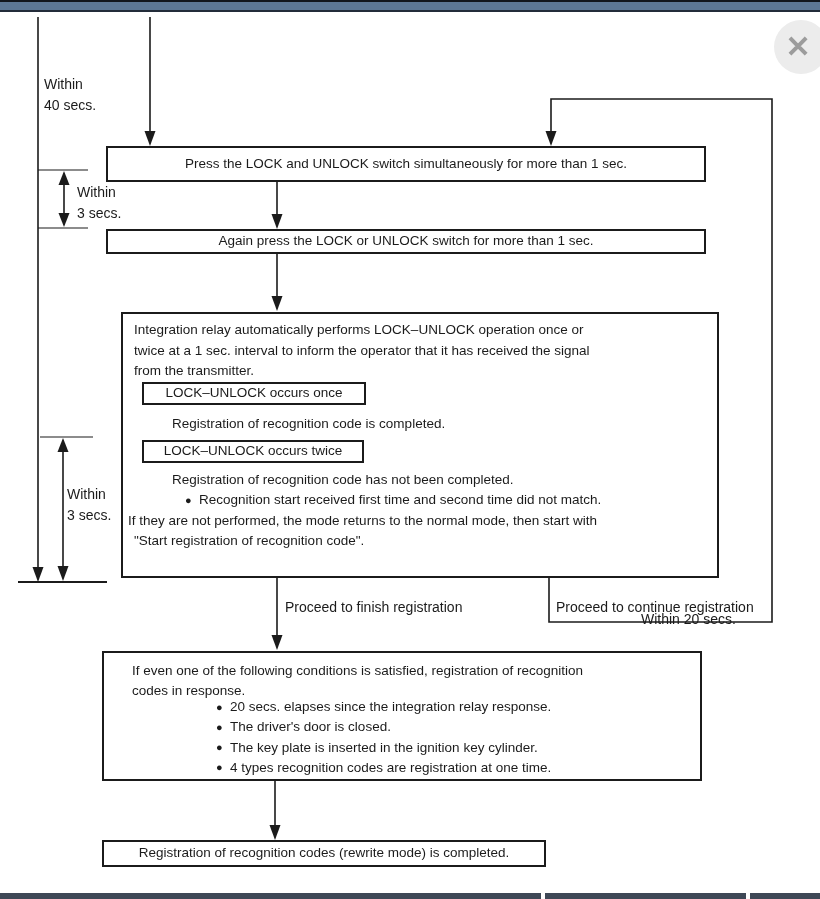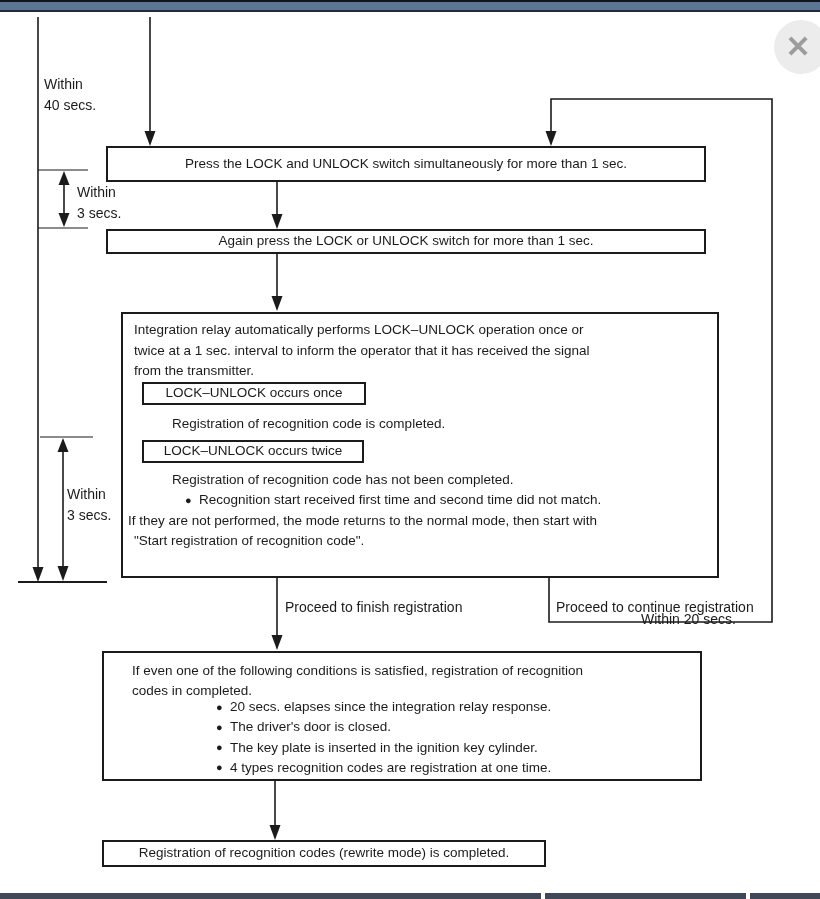--- a/index.html
+++ b/index.html
@@ -167,21 +167,21 @@
     <div class="subbox subbox-twice">LOCK–UNLOCK occurs twice</div>
     <div class="relay-line rl-twice-result">Registration of recognition code has not been completed.</div>
     <div class="relay-line rl-twice-detail"><span class="bullet-dot">●</span><span>Recognition start received first time and second time did not match.</span></div>
     <div class="relay-line rl-note1">If they are not performed, the mode returns to the normal mode, then start with</div>
     <div class="relay-line rl-note2">"Start registration of recognition code".</div>
   </div>
 
   <div class="fbox box-conditions">
     <div class="cond-intro">
       <div>If even one of the following conditions is satisfied, registration of recognition</div>
-      <div>codes in completed.</div>
+      <div>codes in response.</div>
     </div>
     <div class="cond-bullets">
       <div><span class="bullet-dot">●</span><span>20 secs. elapses since the integration relay response.</span></div>
       <div><span class="bullet-dot">●</span><span>The driver's door is closed.</span></div>
       <div><span class="bullet-dot">●</span><span>The key plate is inserted in the ignition key cylinder.</span></div>
       <div><span class="bullet-dot">●</span><span>4 types recognition codes are registration at one time.</span></div>
     </div>
   </div>
 
   <div class="fbox box-final center-text">Registration of recognition codes (rewrite mode) is completed.</div>

